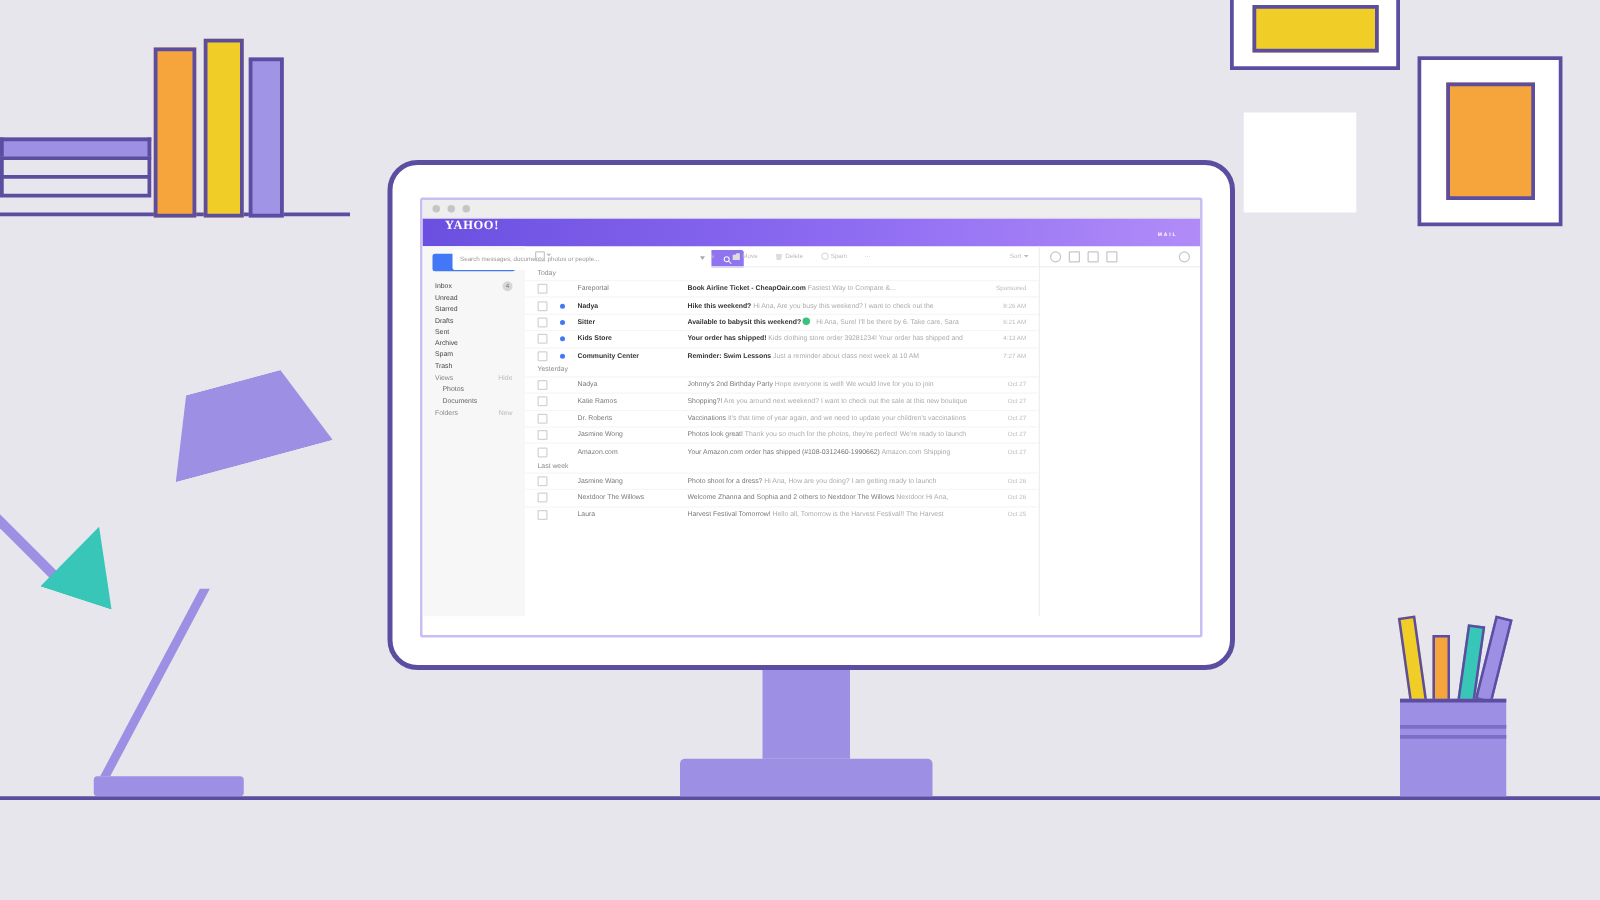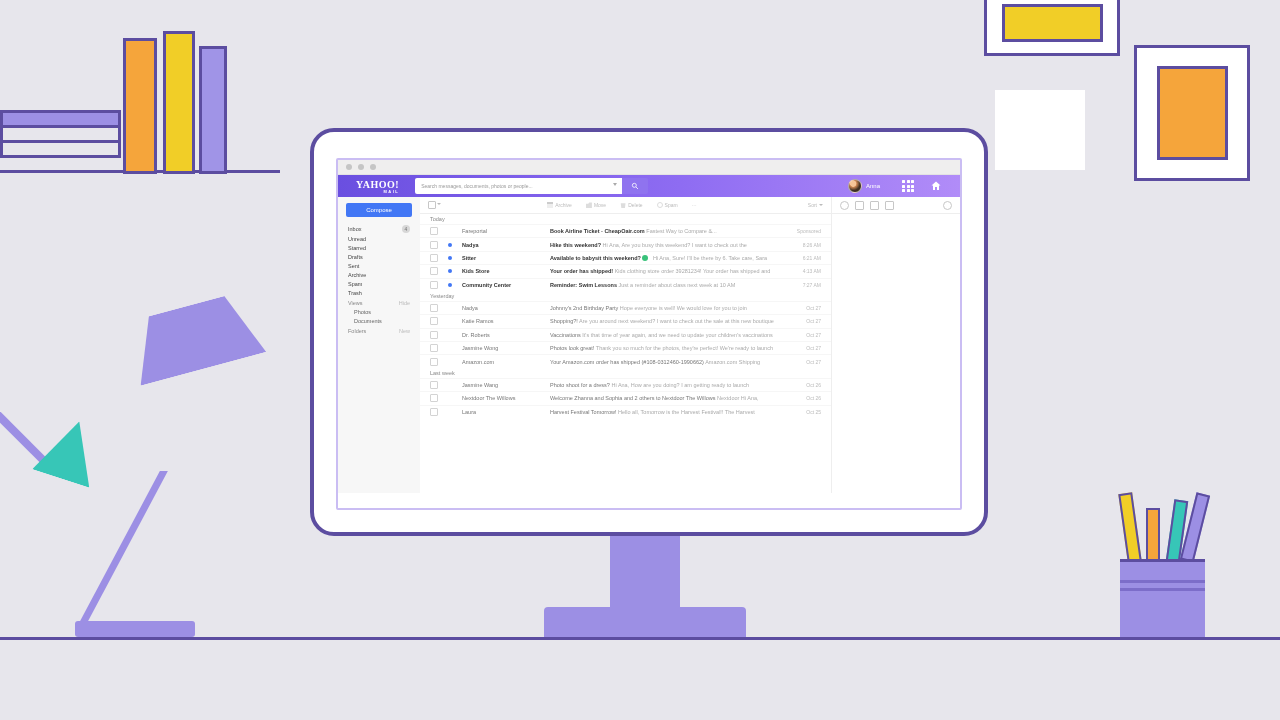--- a/index.html
+++ b/index.html
@@ -47,21 +47,21 @@
 
   
   .monitor     { position:absolute; left:310px; top:128px; width:670px; height:400px; background:#fff; border:4px solid #5c4da0; border-radius:24px; }
   .stand .neck { position:absolute; left:610px; top:532px; width:70px;  height:75px;  background:#9c8fe4; }
   .stand .foot { position:absolute; left:544px; top:607px; width:202px; height:30px;  background:#9c8fe4; border-radius:4px 4px 0 0;}
 
   .screen      { position:absolute; inset:26px 22px 22px 22px; border:2px solid #cabdf3; border-radius:2px; overflow:hidden; background:#fff; font-size:6px; }
   .winbar      { height:14px; background:#efeeee; display:flex; align-items:center; gap:6px; padding-left:8px; border-bottom:1px solid #e3e3e3;}
   .dot         { width:6px; height:6px; border-radius:50%; background:#c5c5c5;}
 
-  .hdr         { height:22px; background:linear-gradient(90deg,#6a4fe0 0%,#8e6cf2 55%,#b18cf8 100%); display:flex; align-items:center; padding:0 18px; gap:10px;}
+  .hdr         { height:22px; background:linear-gradient(90deg,#6a4fe0 0%,#8e6cf2 55%,#b18cf8 100%); display:flex; padding:0 18px; gap:10px;flex-direction:column;}
   .logo        { color:#fff; font-size:10px; font-weight:700; letter-spacing:.5px; font-family:Georgia,'Times New Roman',serif;}
   .logo .sub   { font-size:4px; letter-spacing:1.5px; display:block; line-height:4px; text-align:right; font-family:Arial;}
   .searchwrap  { flex:0 0 auto; display:flex; margin-left:6px;}
   .search      { width:195px; height:16px; background:#fff; border-radius:2px 0 0 2px; padding:0 6px; display:flex; align-items:center; color:#999; font-size:5px; position:relative;}
   .search .chev{position:absolute; right:5px; top:5px; width:0;height:0;border-left:2.5px solid transparent;border-right:2.5px solid transparent;border-top:3px solid #aaa;}
   .sbtn        { width:26px; height:16px; background:#8f73ef; border-radius:0 2px 2px 0; display:flex; align-items:center; justify-content:center;}
   .sbtn svg    { width:8px; height:8px;}
   .hdr .spacer { flex:1; }
   .user        { display:flex; align-items:center; gap:4px; color:#fff; font-size:6px; margin-right:6px;}
   .avatar      { width:12px; height:12px; border-radius:50%; background:radial-gradient(circle at 35% 30%,#f6c599 25%,#d08954 30%,#3e2f23 60%); border:1px solid rgba(255,255,255,.6);}

